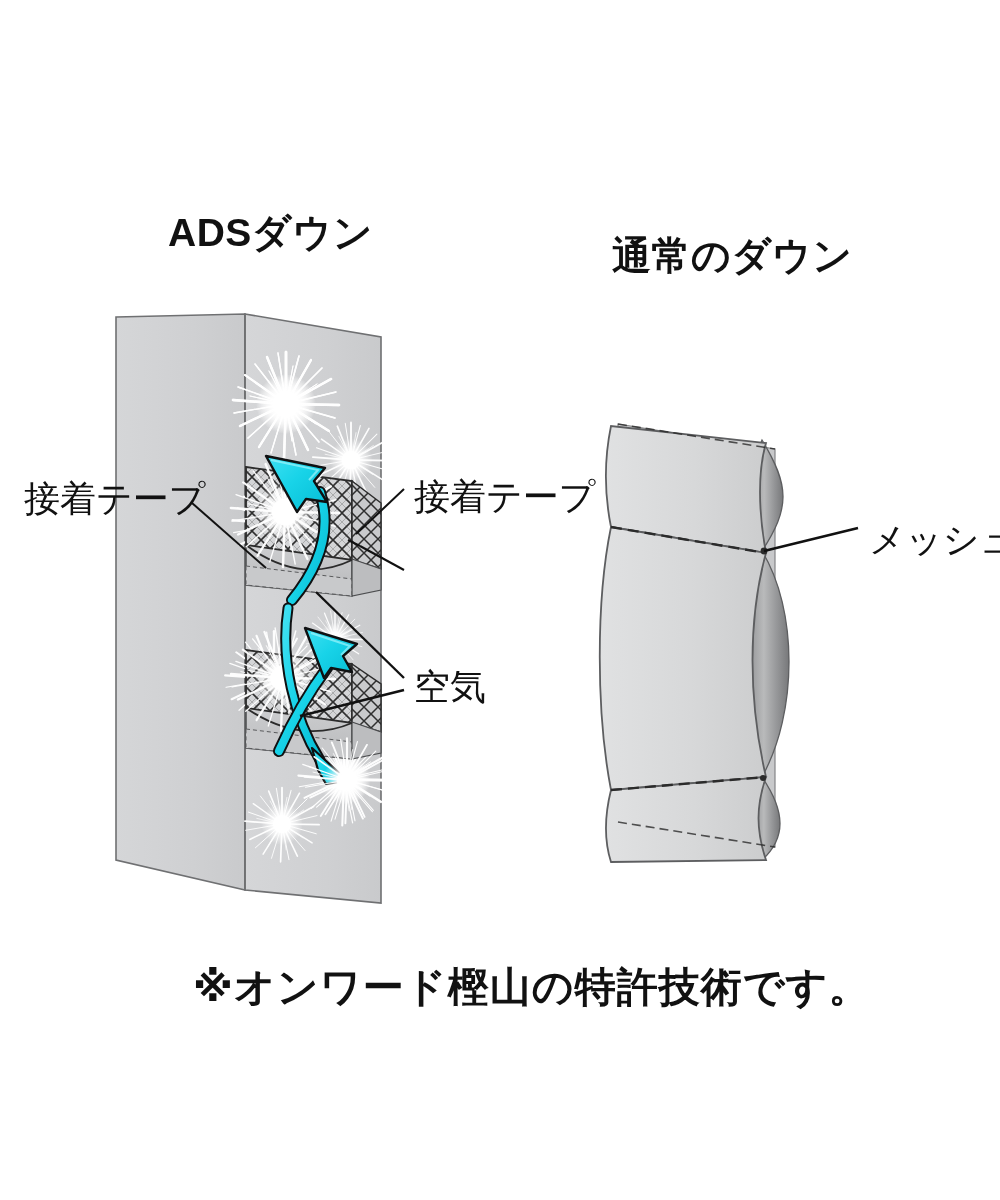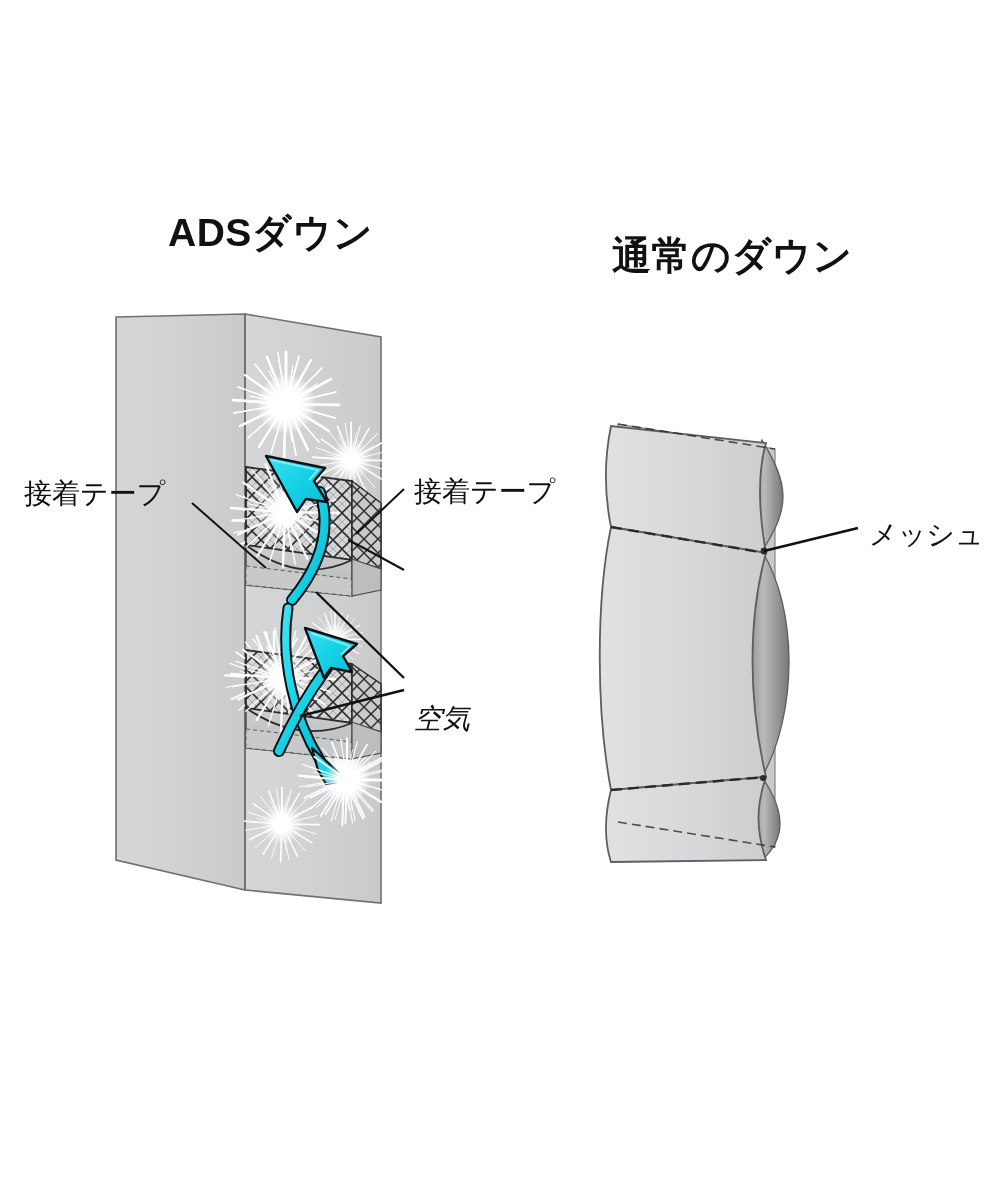--- a/index.html
+++ b/index.html
@@ -36,34 +36,34 @@
     white-space: nowrap;
     color: #111111;
     font-family: "Liberation Sans", "DejaVu Sans", sans-serif;
   }
   .title {
     font-size: 39px;
     font-weight: 700;
     letter-spacing: 0.5px;
   }
   .label {
-    font-size: 28px;
+    font-size: 36px;
     font-weight: 400;
   }
   .footer {
     font-size: 41px;
     font-weight: 700;
     letter-spacing: 1px;
   }
   #title-left   { left: 168px; top: 206px; }
   #title-right  { left: 612px; top: 207px; margin-top: 22px; }
   #lbl-tape-l   { left: 24px;  top: 475px; }
   #lbl-tape-r   { left: 414px; top: 473px; }
   #lbl-mesh     { left: 414px; top: 555px; }
-  #lbl-air      { left: 414px; top: 700px; font-style: italic; }
+  #lbl-air      { left: 414px; top: 663px; }
   #lbl-stitch   { left: 869px; top: 516px; }
   #footer-note  { left: 193px; top: 960px; }
 </style>
 </head>
 <body>
 
 <div id="stage">
 
   <svg id="diagram" viewBox="0 0 1000 1200" xmlns="http://www.w3.org/2000/svg">
     <defs>
@@ -281,14 +281,15 @@
 
   <div class="txt label" id="lbl-tape-l">接着テープ</div>
 
   <div class="txt label" id="lbl-tape-r">接着テープ</div>
 
 
   <div class="txt label" id="lbl-air">空気</div>
 
   <div class="txt label" id="lbl-stitch">メッシュ</div>
 
+  <div class="txt footer" id="footer-note">※オンワード樫山の特許技術です。</div>
 
 </div>
 
 </body></html>

